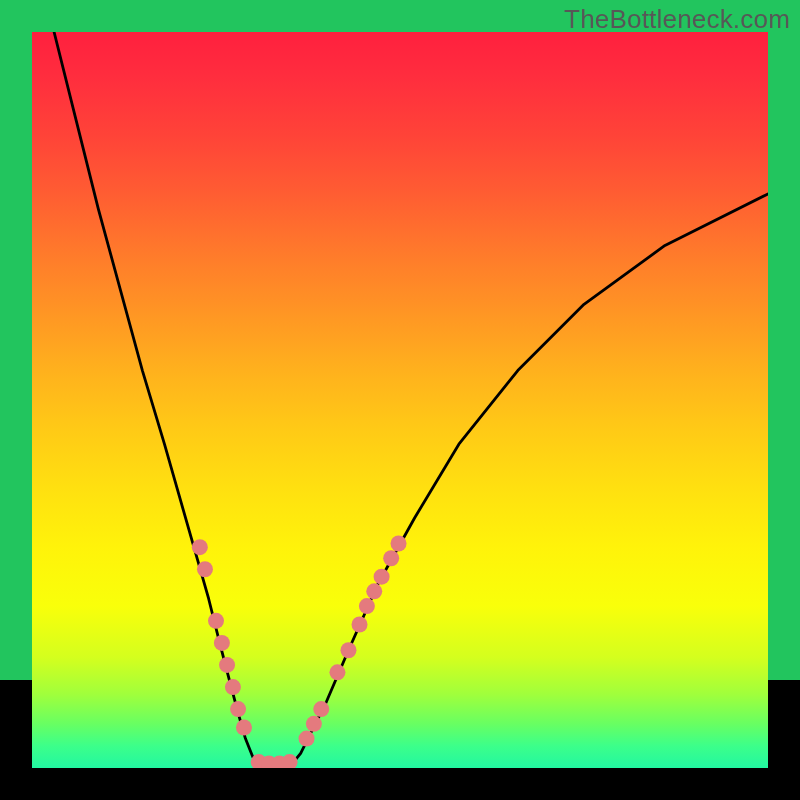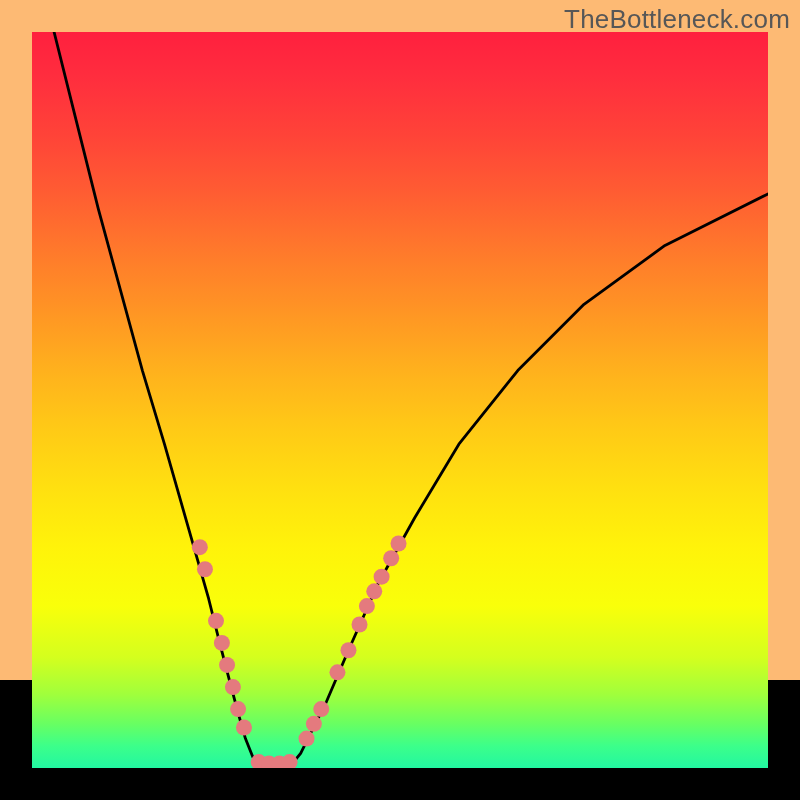--- a/index.html
+++ b/index.html
@@ -8,21 +8,21 @@
     width: 800px;
     height: 800px;
     background: #000;
     font-family: Arial, Helvetica, sans-serif;
     overflow: hidden;
   }
   .frame {
     position: relative;
     width: 800px;
     height: 680px;
-    background: #fdba74;
+    background: #22c55e;
   }
   .watermark {
     position: absolute;
     top: 4px;
     right: 10px;
     color: #575757;
     font-size: 26px;
     font-weight: 500;
     letter-spacing: 0.2px;
     z-index: 10;

